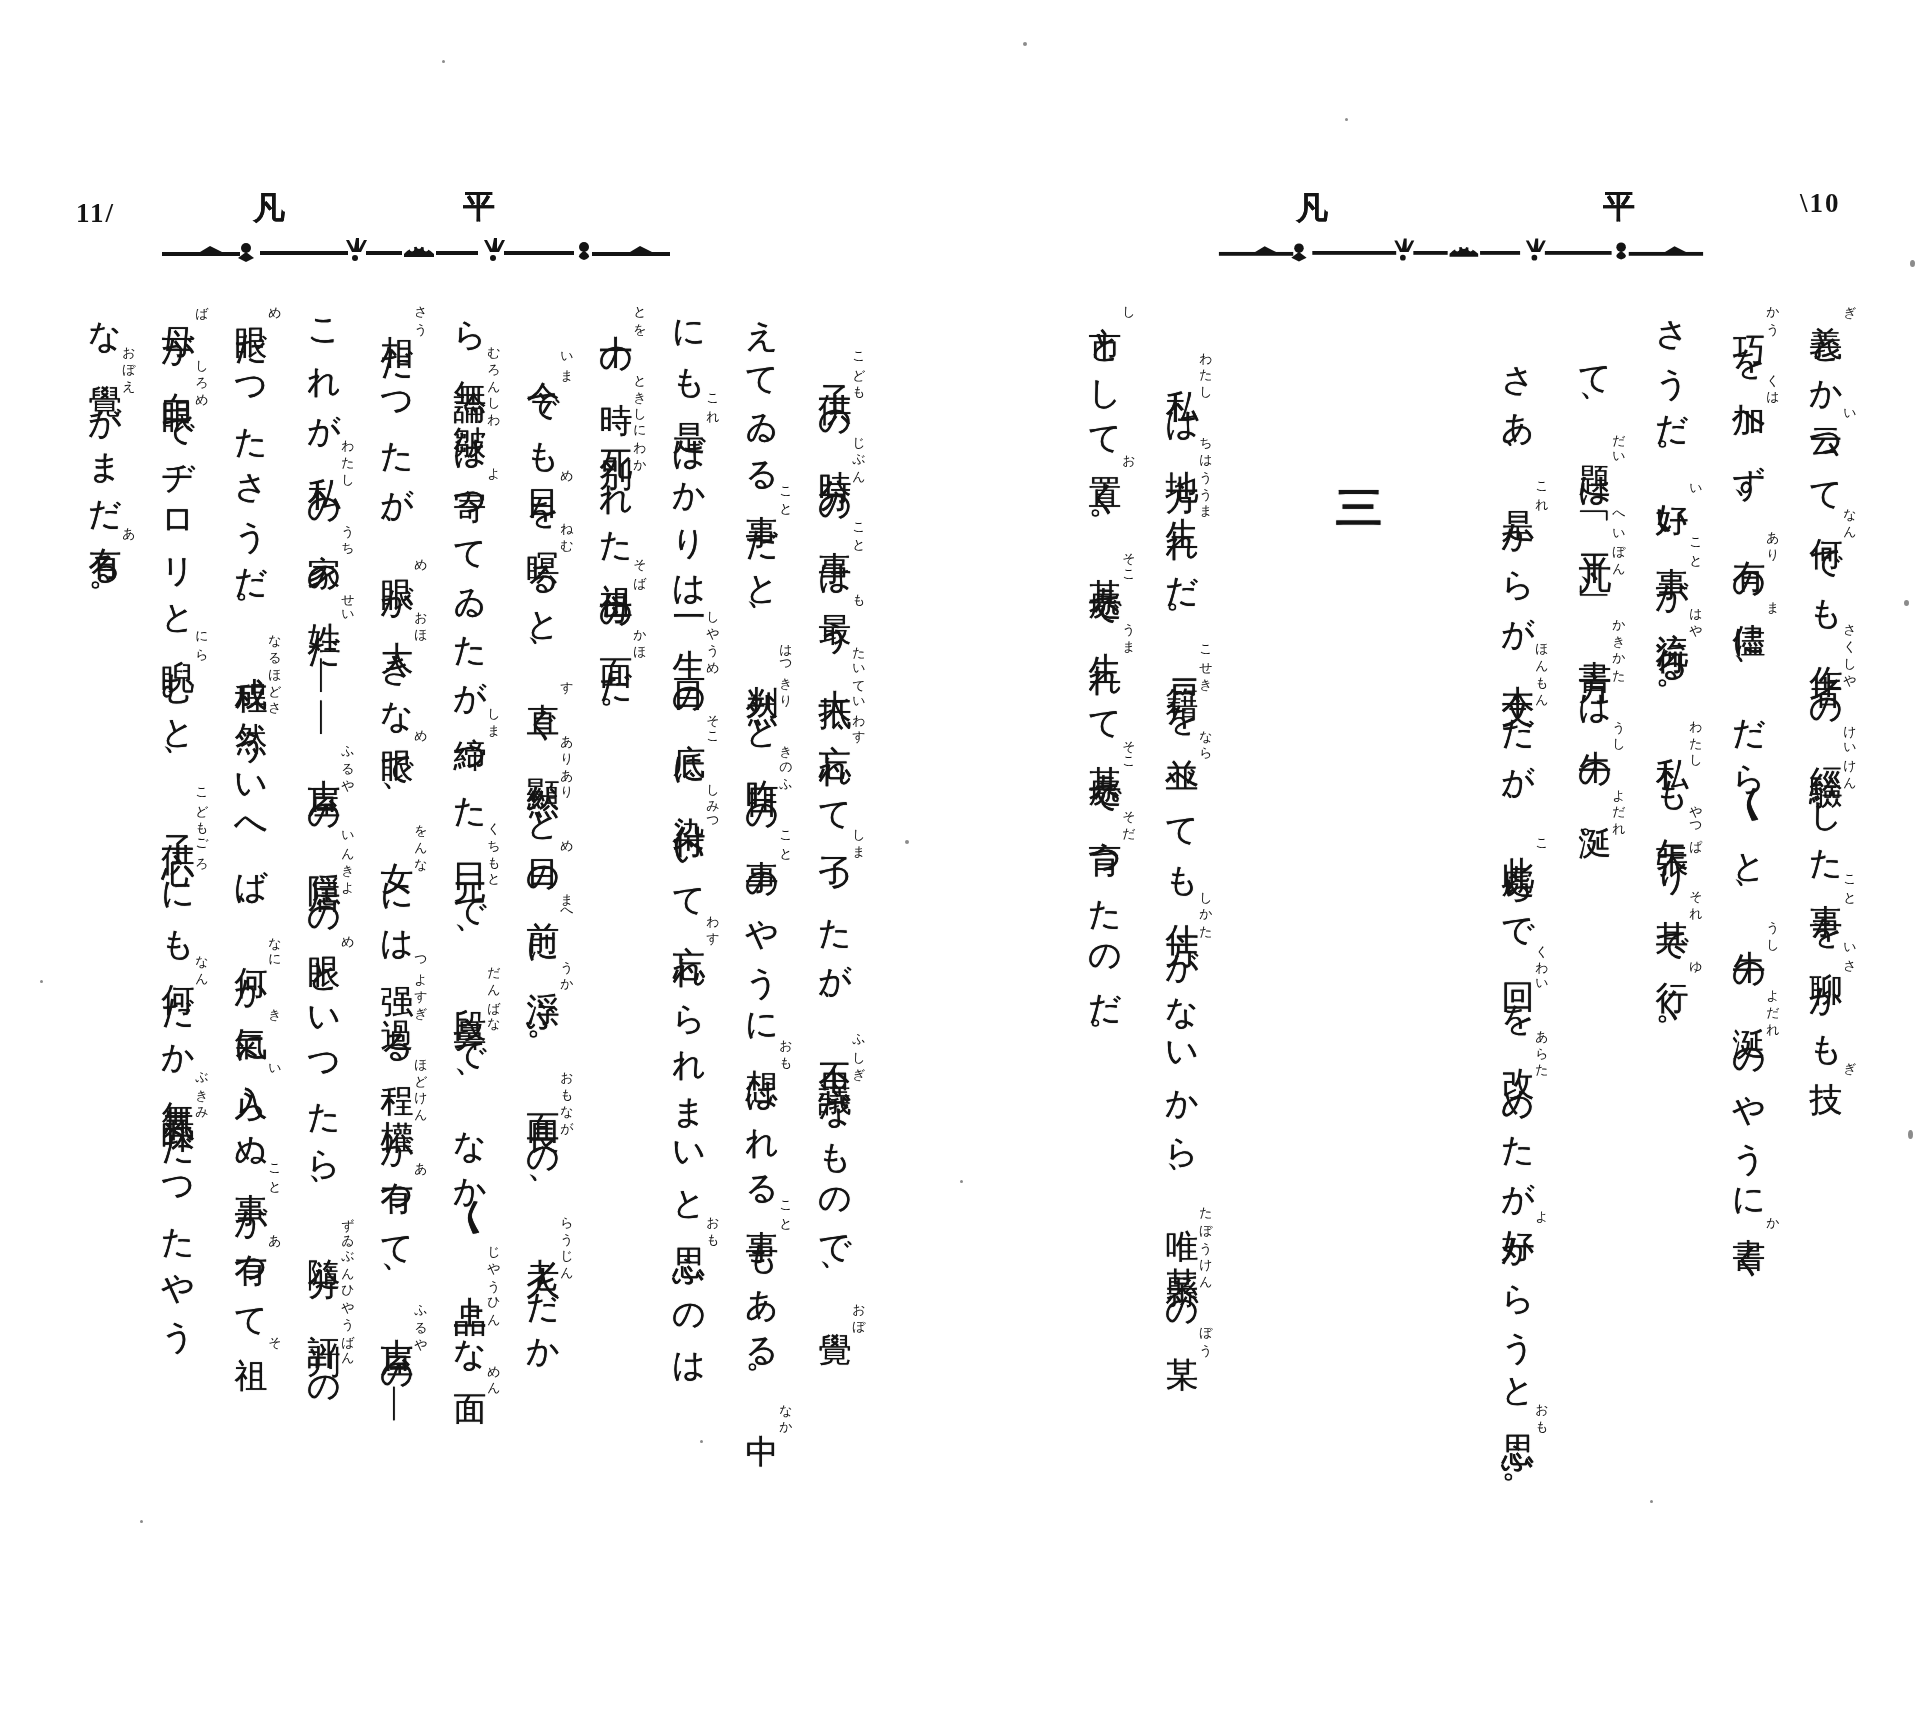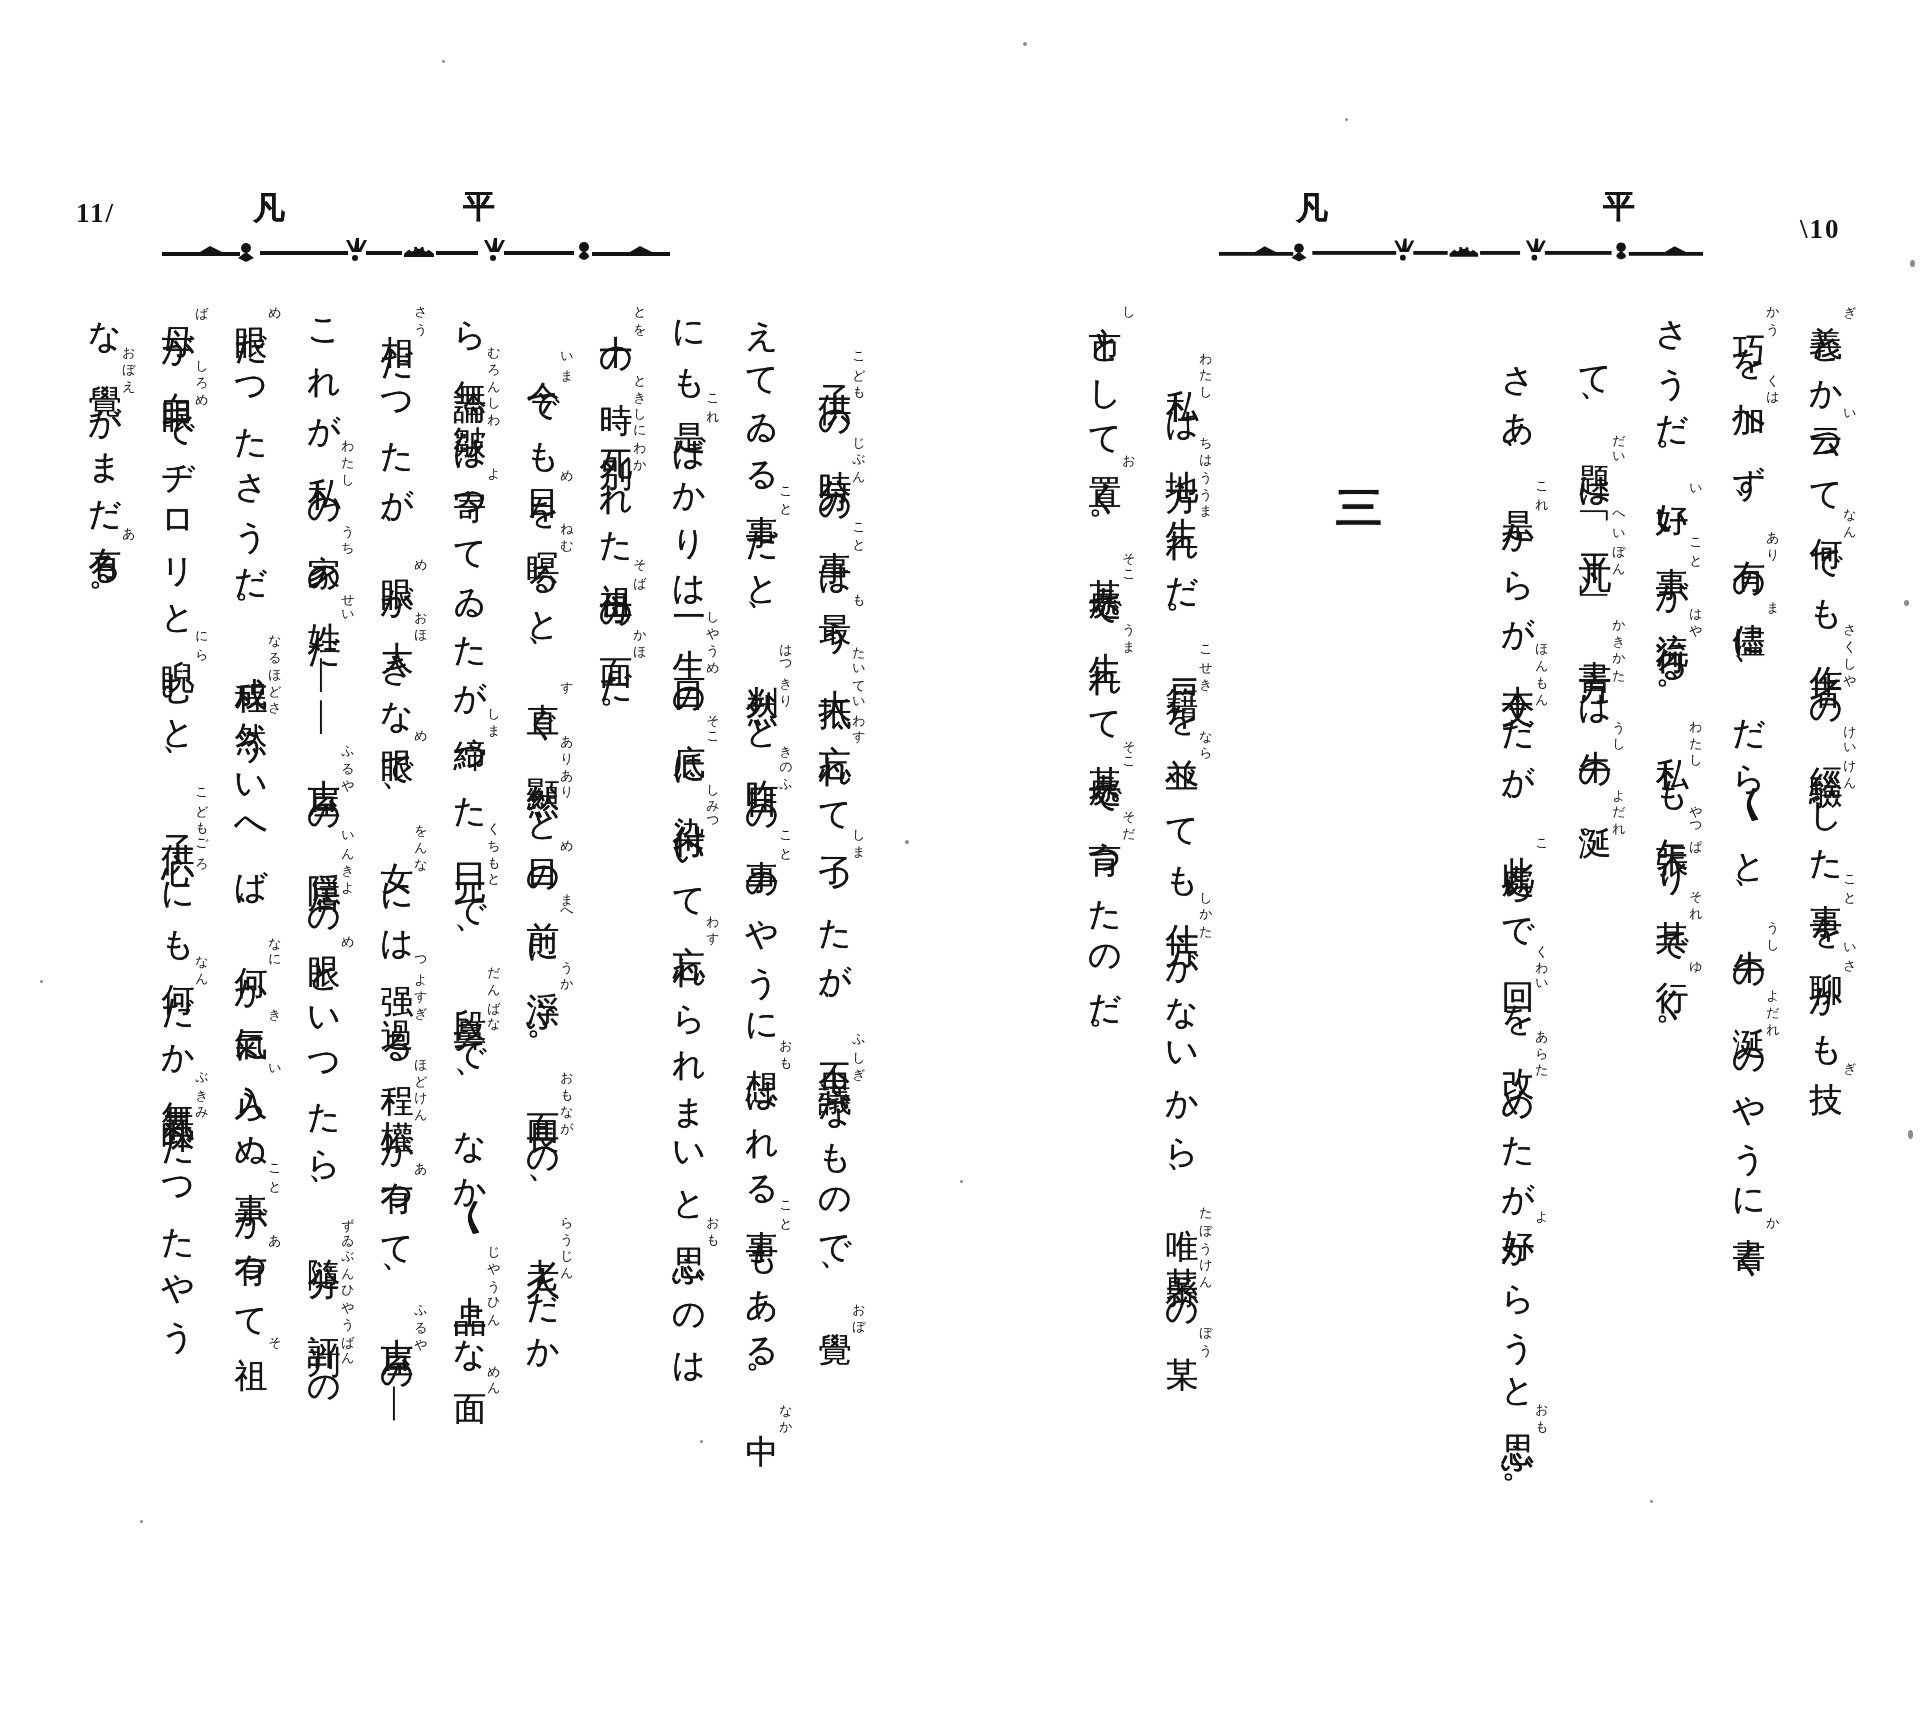--- a/index.html
+++ b/index.html
@@ -52,21 +52,21 @@
       <rect x="344" y="13" width="70" height="4"></rect>
       <circle cx="424" cy="9" r="5"></circle>
         <path d="M424 13 q10 6 0 9 q-10 -3 0 -9 z"></path>
       <rect x="432" y="14" width="78" height="4"></rect>
       <path d="M470 14 l10 -6 l12 6 z"></path>
     </g>
   </svg>
 
   <span class="runhead-char" style="left:1296px;top:192px;">凡</span>
   <span class="runhead-char" style="left:1603px;top:190px;">平</span>
-  <span class="page-num" style="left:1800px;top:214px;">\10</span>
+  <span class="page-num" style="left:1800px;top:188px;">\10</span>
   <svg class="rule" style="left:1217px;top:238px;" width="488" height="26" viewBox="0 0 512 26">
     <g fill="#141414" stroke="none">
       <rect x="2" y="14" width="78" height="4"></rect>
       <path d="M40 14 l10 -6 l12 6 z"></path>
       <circle cx="86" cy="10" r="5"></circle>
         <path d="M86 14 l8 6 l-8 4 l-8 -4 z"></path>
       <rect x="100" y="13" width="88" height="4"></rect>
       <path d="M192 14 l-6 -12 l3 0 l5 9 l2 -11 l3 0 l0 11 l5 -9 l3 0 l-6 12 z"></path>
       <circle cx="195" cy="20" r="3"></circle>
       <rect x="206" y="13" width="36" height="4"></rect>

